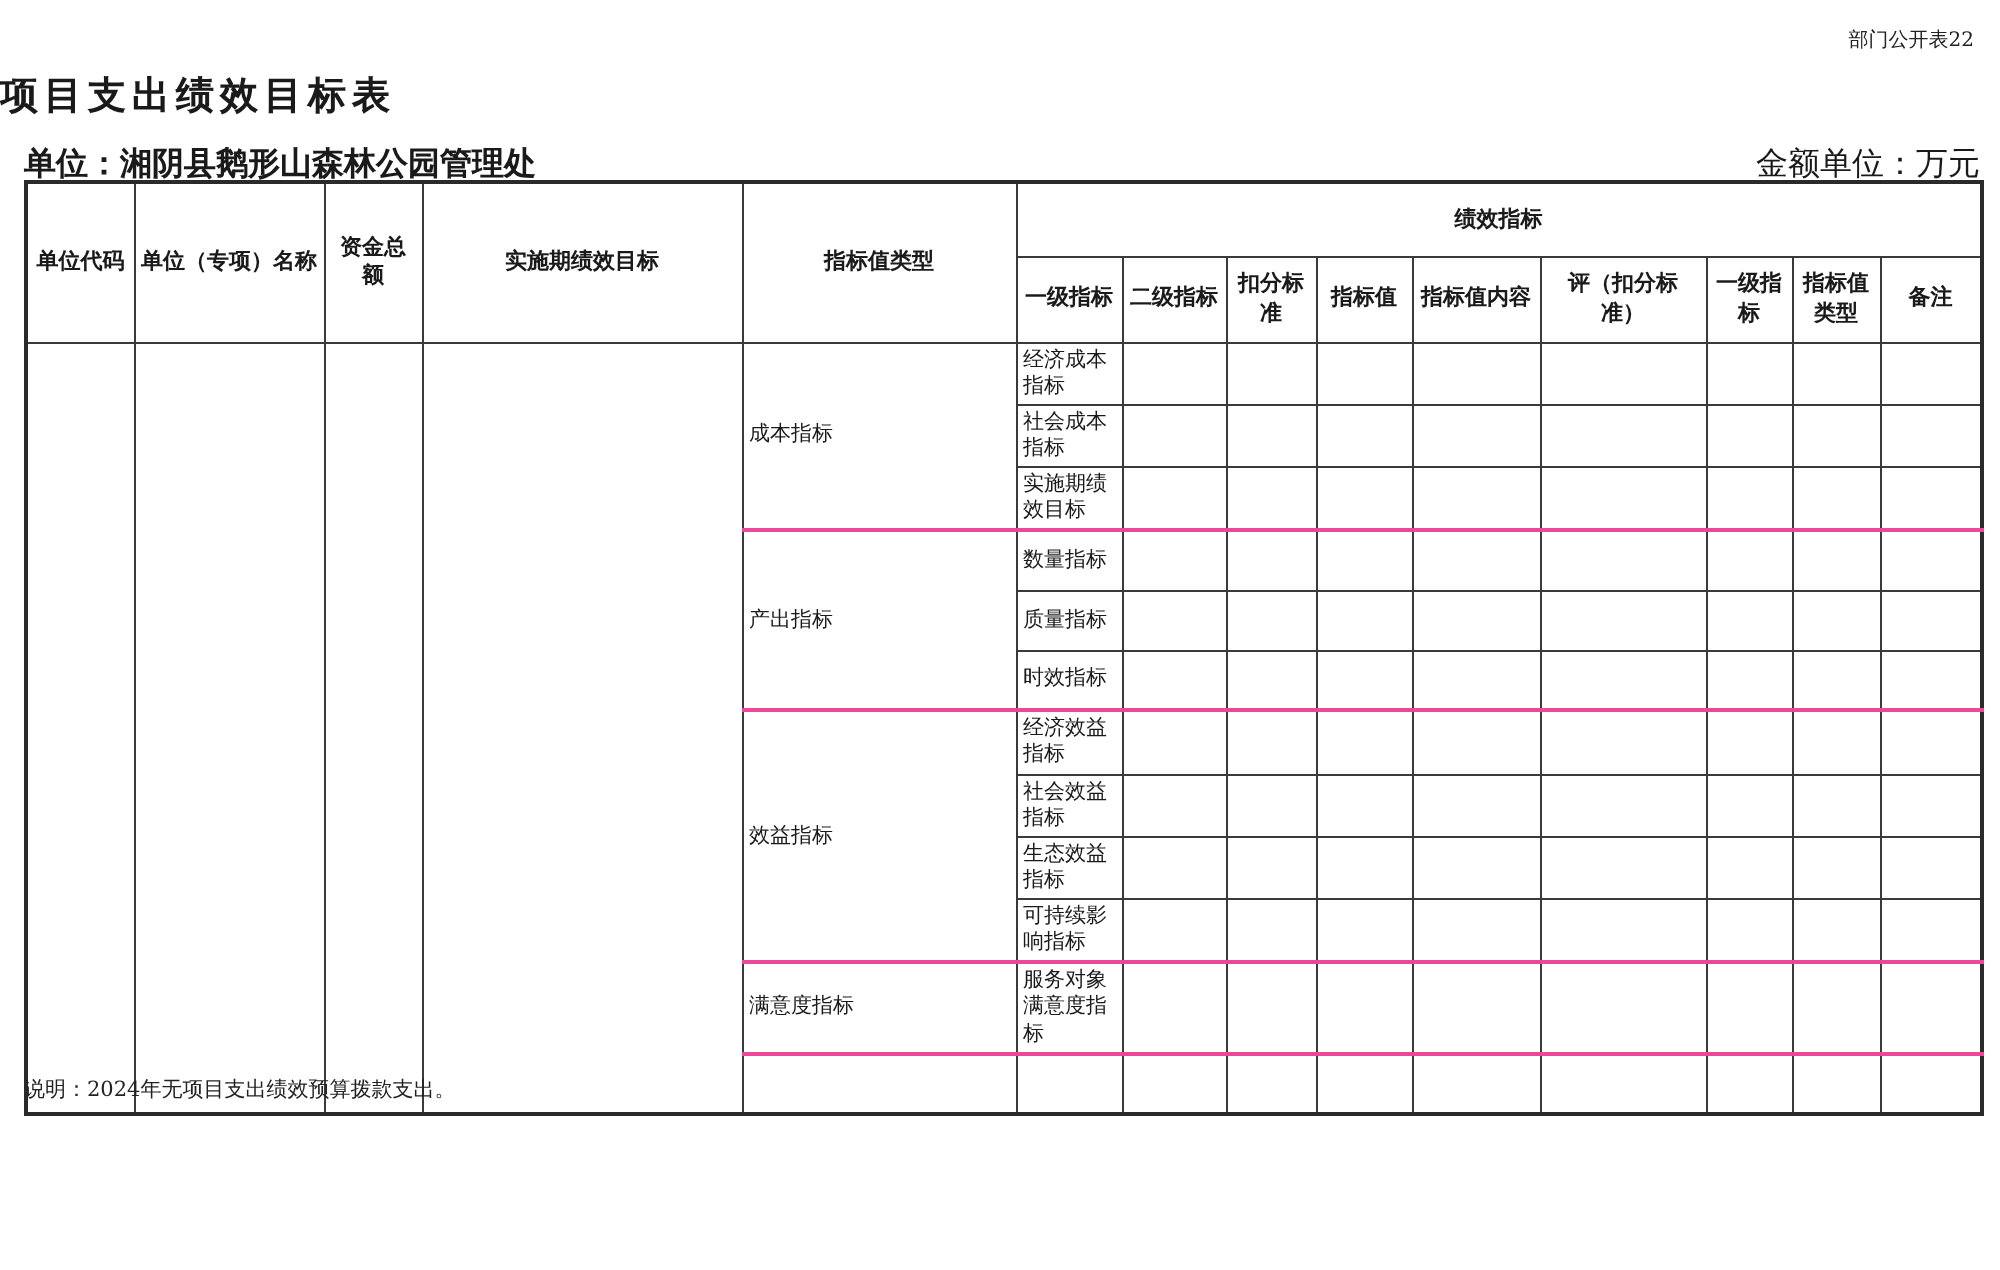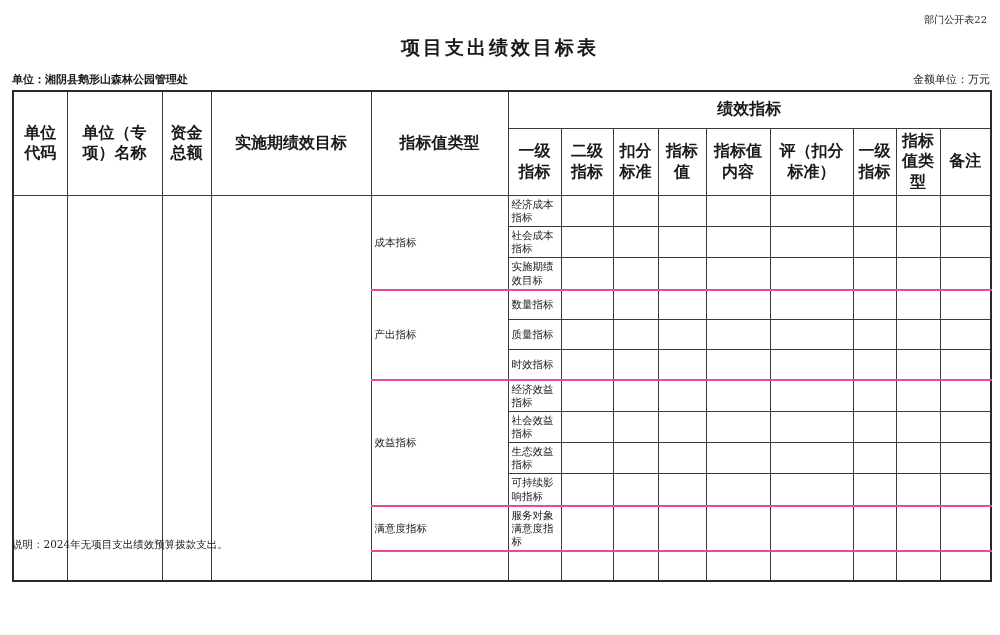--- a/index.html
+++ b/index.html
@@ -11,45 +11,45 @@
     font-family: "DejaVu Serif", "Liberation Serif", serif;
     position: relative;
     overflow: hidden;
   }
   .corner {
     position: absolute; top: 13px; right: 13px;
     font-size: 10px; color: #222;
   }
   .doc-title {
     position: absolute; top: 35px; left: 0; width: 100%;
-    text-align: center;
+    text-align: left;
     font-size: 19px; font-weight: bold; letter-spacing: 3px;
     margin: 0;
   }
   .subhead {
     position: absolute; top: 72px; left: 12px; width: 978px;
     display: flex; justify-content: space-between; align-items: flex-end;
-    font-size: 11px;
+    font-size: 16px;
   }
   .subhead .unit { font-weight: bold; }
   .subhead .amount { font-weight: normal; }
   table.perf-table {
     position: absolute; top: 90px; left: 12px;
     width: 978px;
     border-collapse: collapse;
     table-layout: fixed;
     border: 2px solid #2a2a2a;
   }
   .perf-table th, .perf-table td {
     border: 1px solid #3a3a3a;
     padding: 2px 3px;
     overflow: hidden;
   }
   .perf-table th {
-    font-size: 16px; font-weight: bold;
+    font-size: 11px; font-weight: bold;
     vertical-align: middle;
     line-height: 1.3;
   }
   .perf-table thead tr.h1 { height: 37px; }
   .perf-table thead tr.h2 { height: 43px; }
   .perf-table tbody tr { height: 30px; }
   .perf-table td {
     font-size: 10.5px; font-weight: normal;
     vertical-align: middle; line-height: 1.25;
   }

